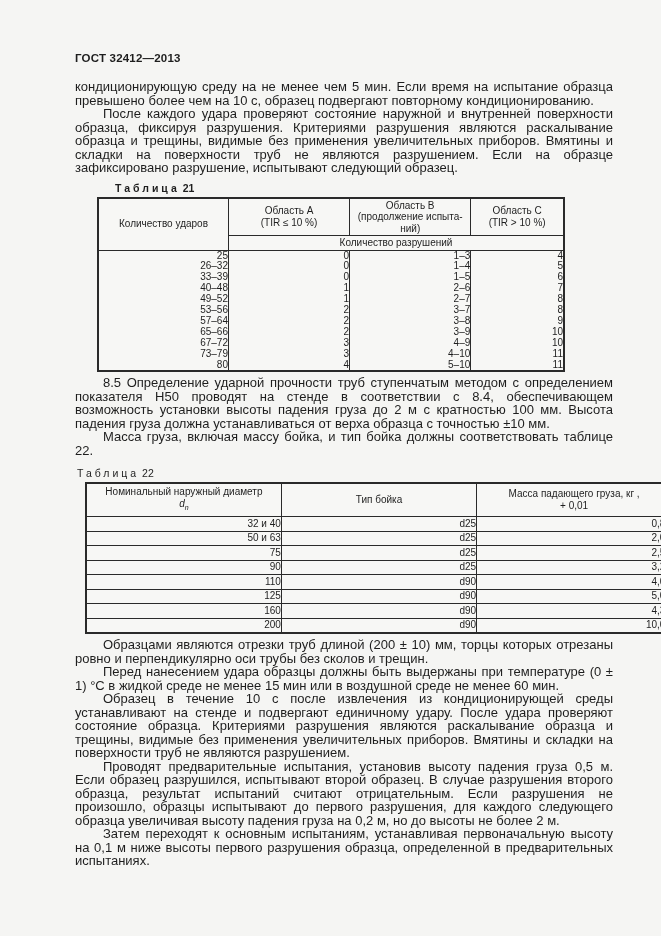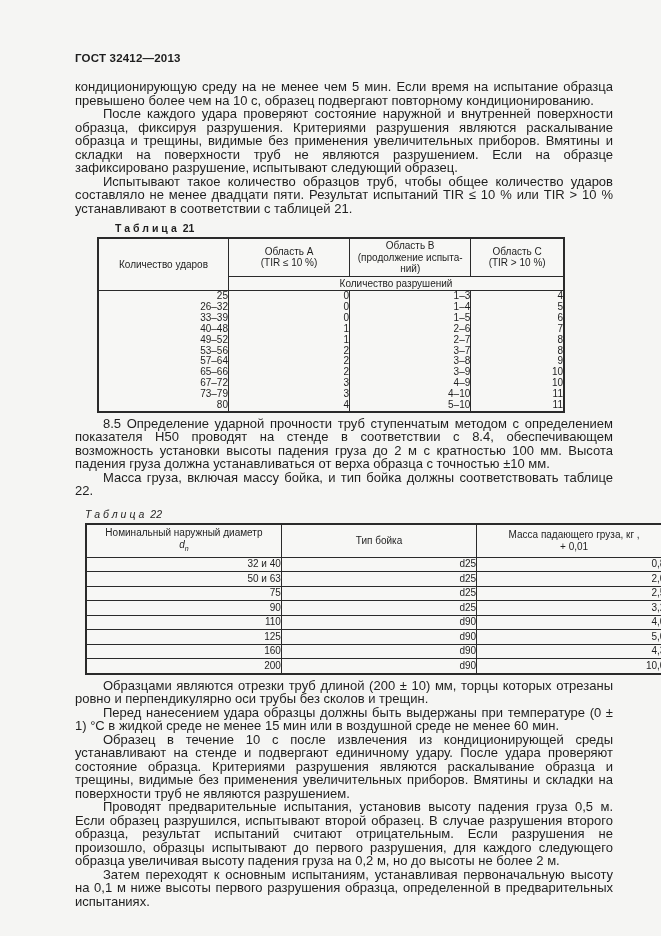--- a/index.html
+++ b/index.html
@@ -9,21 +9,21 @@
     font-family:"Liberation Sans", sans-serif;
     -webkit-font-smoothing:antialiased;
   }
   .page{box-sizing:border-box;width:661px;height:936px;padding:52px 48px 0 75px;}
   .doc-header{font-size:11.5px;font-weight:bold;letter-spacing:.2px;margin:0 0 16px 0;}
   .para{font-size:13px;line-height:13.5px;text-align:justify;margin:0;}
   .para.indent{text-indent:28px;}
   .tbl-caption{font-size:10.5px;margin:7px 0 3px 0;}
   .tbl-caption .cap-word{letter-spacing:3px;}
   .cap21{margin-left:40px;font-weight:bold;}
-  .cap22{margin-left:10px;margin-top:10px;font-style:italic;}
+  .cap22{margin-left:2px;margin-top:10px;}
   table{border-collapse:collapse;table-layout:fixed;background:#f7f7f5;}
   th,td{font-weight:normal;color:#1e1e1e;}
   
   .t21{width:468px;margin-left:22px;border:2px solid #2a2a2a;font-size:10px;}
   .t21 th{border:1.5px solid #2a2a2a;padding:1px 2px;text-align:center;vertical-align:middle;line-height:11.5px;}
   .t21 th.pre{white-space:pre-line;}
   .t21 tbody td{border-left:1.5px solid #2a2a2a;border-right:1.5px solid #2a2a2a;border-top:none;border-bottom:none;text-align:right;padding:0;line-height:10.9px;font-size:10px;}
   .t21 col.c1{width:28%;} .t21 col.c2{width:26%;} .t21 col.c3{width:26%;} .t21 col.c4{width:20%;}
   
   .t22{width:588px;margin-left:10px;border:2px solid #2a2a2a;font-size:10px;}
@@ -38,21 +38,20 @@
 </head>
 <body>
 
 <div class="page">
 
   <p class="doc-header">ГОСТ 32412—2013</p>
 
   <div>
       <p class="para">кондиционирующую среду на не менее чем 5 мин. Если время на испытание образца превышено более чем на 10 с, образец подвергают повторному кондиционированию.</p>
       <p class="para indent">После каждого удара проверяют состояние наружной и внутренней поверхности образца, фиксируя разрушения. Критериями разрушения являются раскалывание образца и трещины, видимые без применения увеличительных приборов. Вмятины и складки на поверхности труб не являются разрушением. Если на образце зафиксировано разрушение, испытывают следующий образец.</p>
-      <p class="para indent">Испытывают такое количество образцов труб, чтобы общее количество ударов составляло не менее двадцати пяти. Результат испытаний TIR ≤ 10 % или TIR &gt; 10 % устанавливают в соответствии с таблицей 21.</p>
     </div>
 
   <p class="tbl-caption cap21"><span class="cap-word">Таблица</span> <span>21</span></p>
 
   <table class="t21">
     <colgroup>
         <col class="c1">
         <col class="c2">
         <col class="c3">
         <col class="c4">

